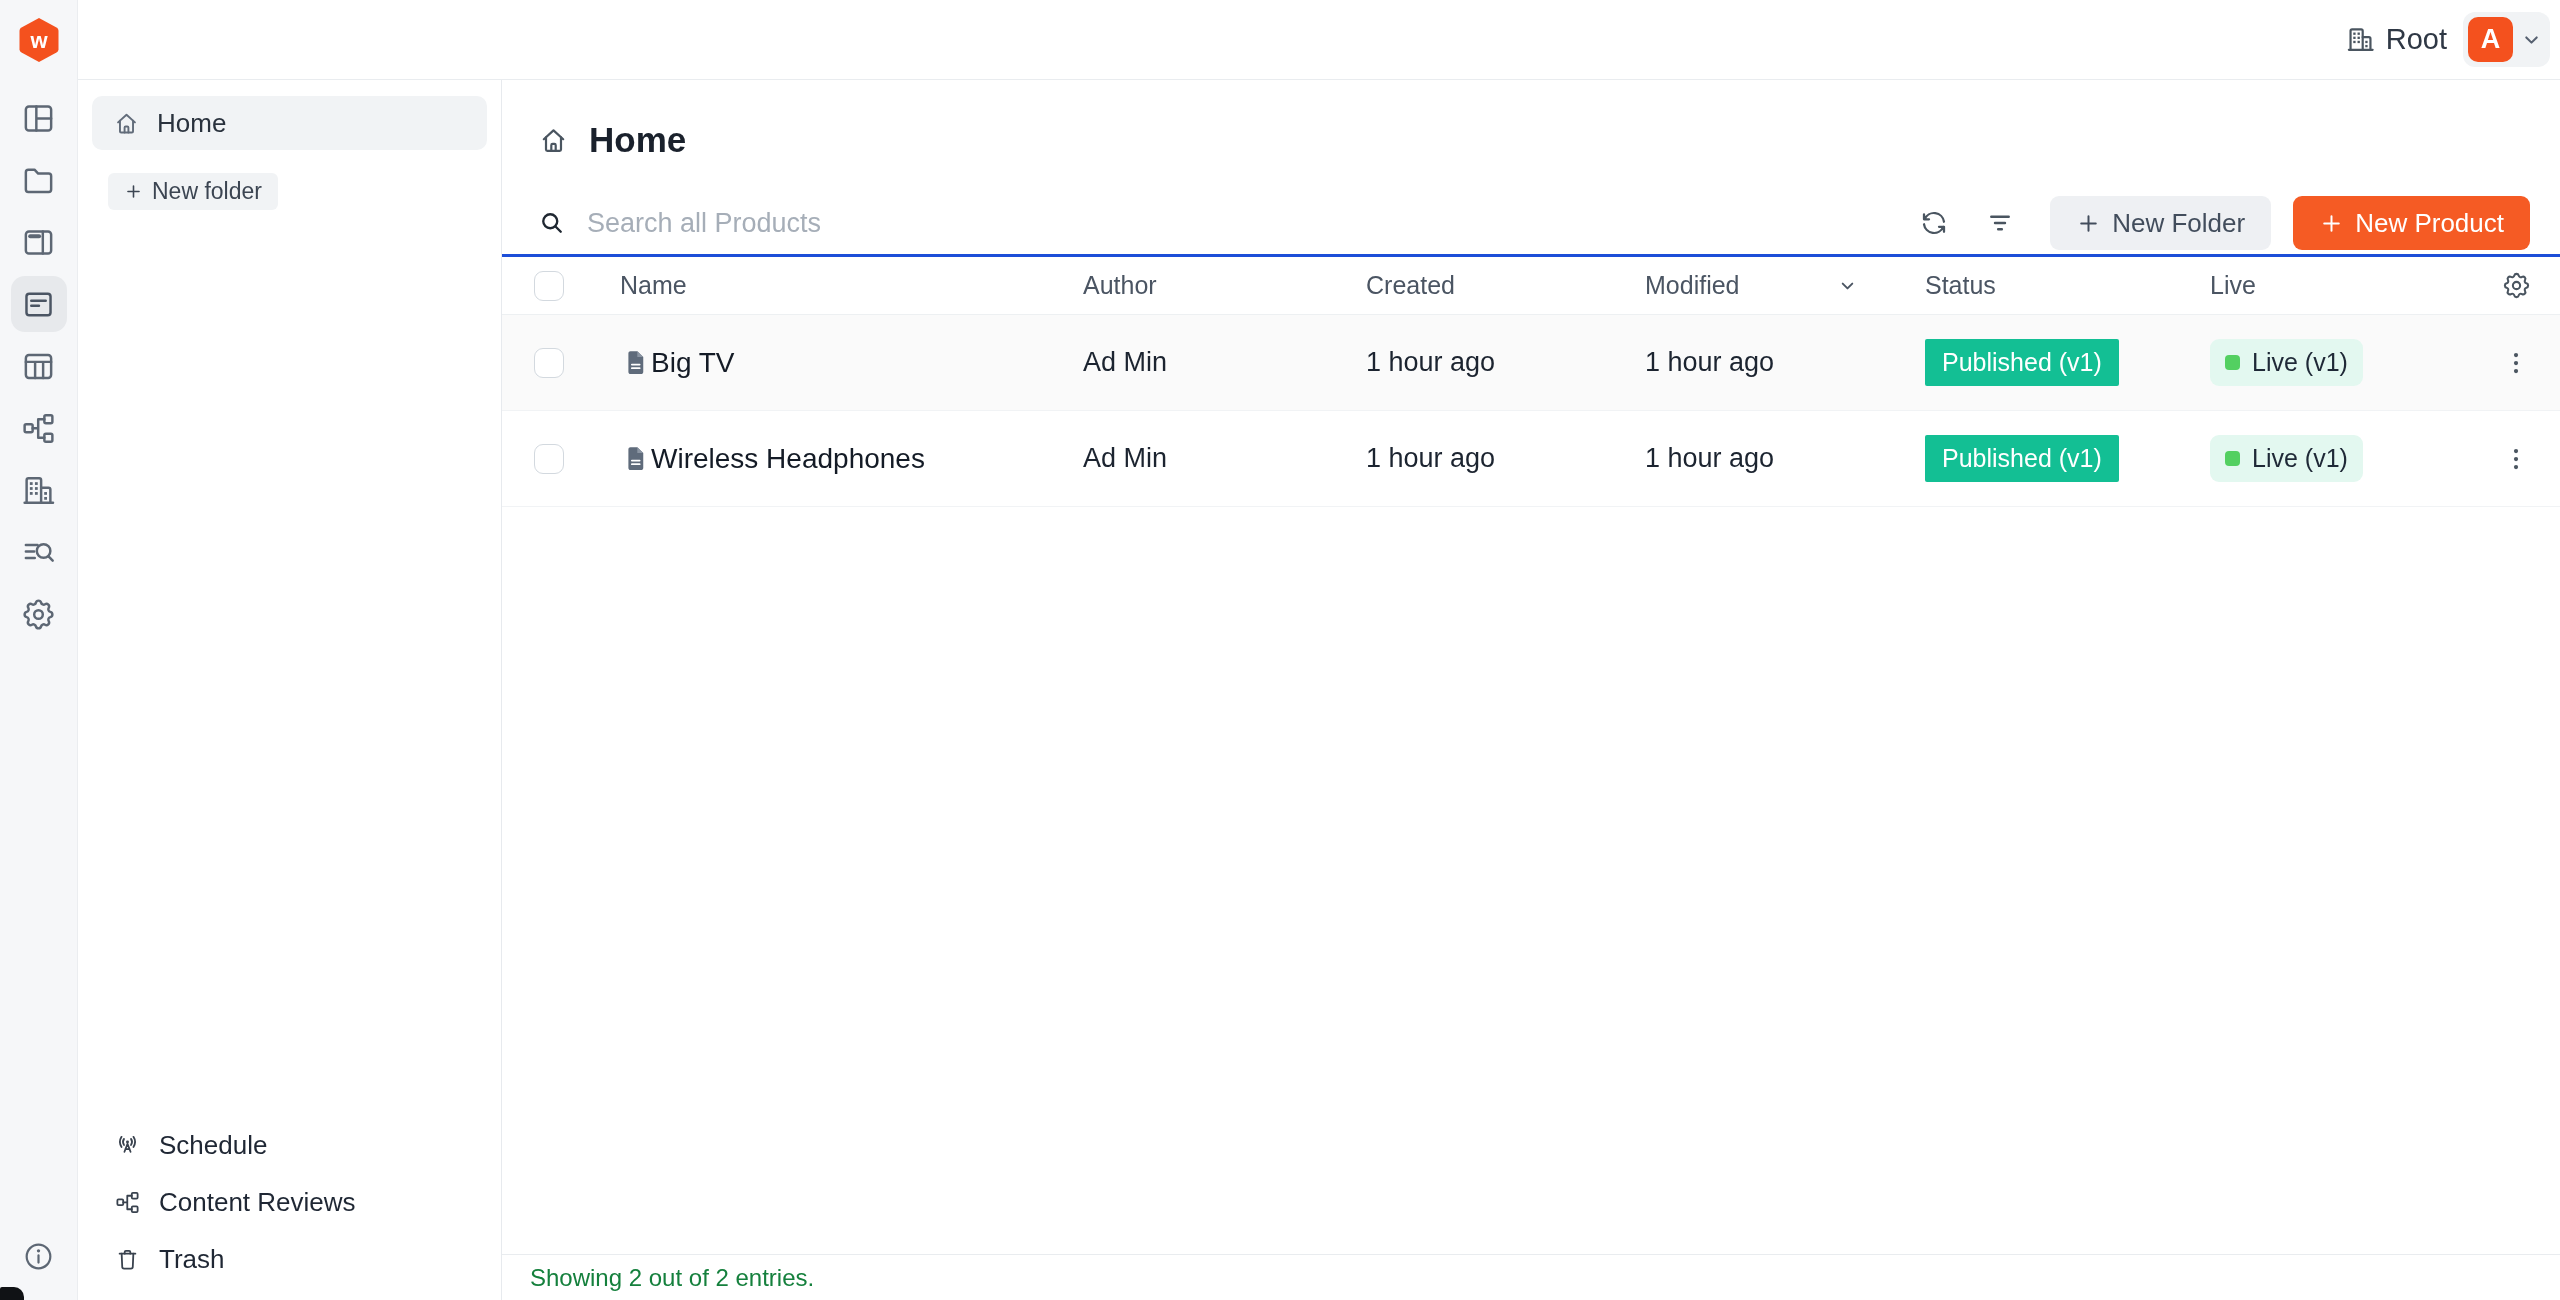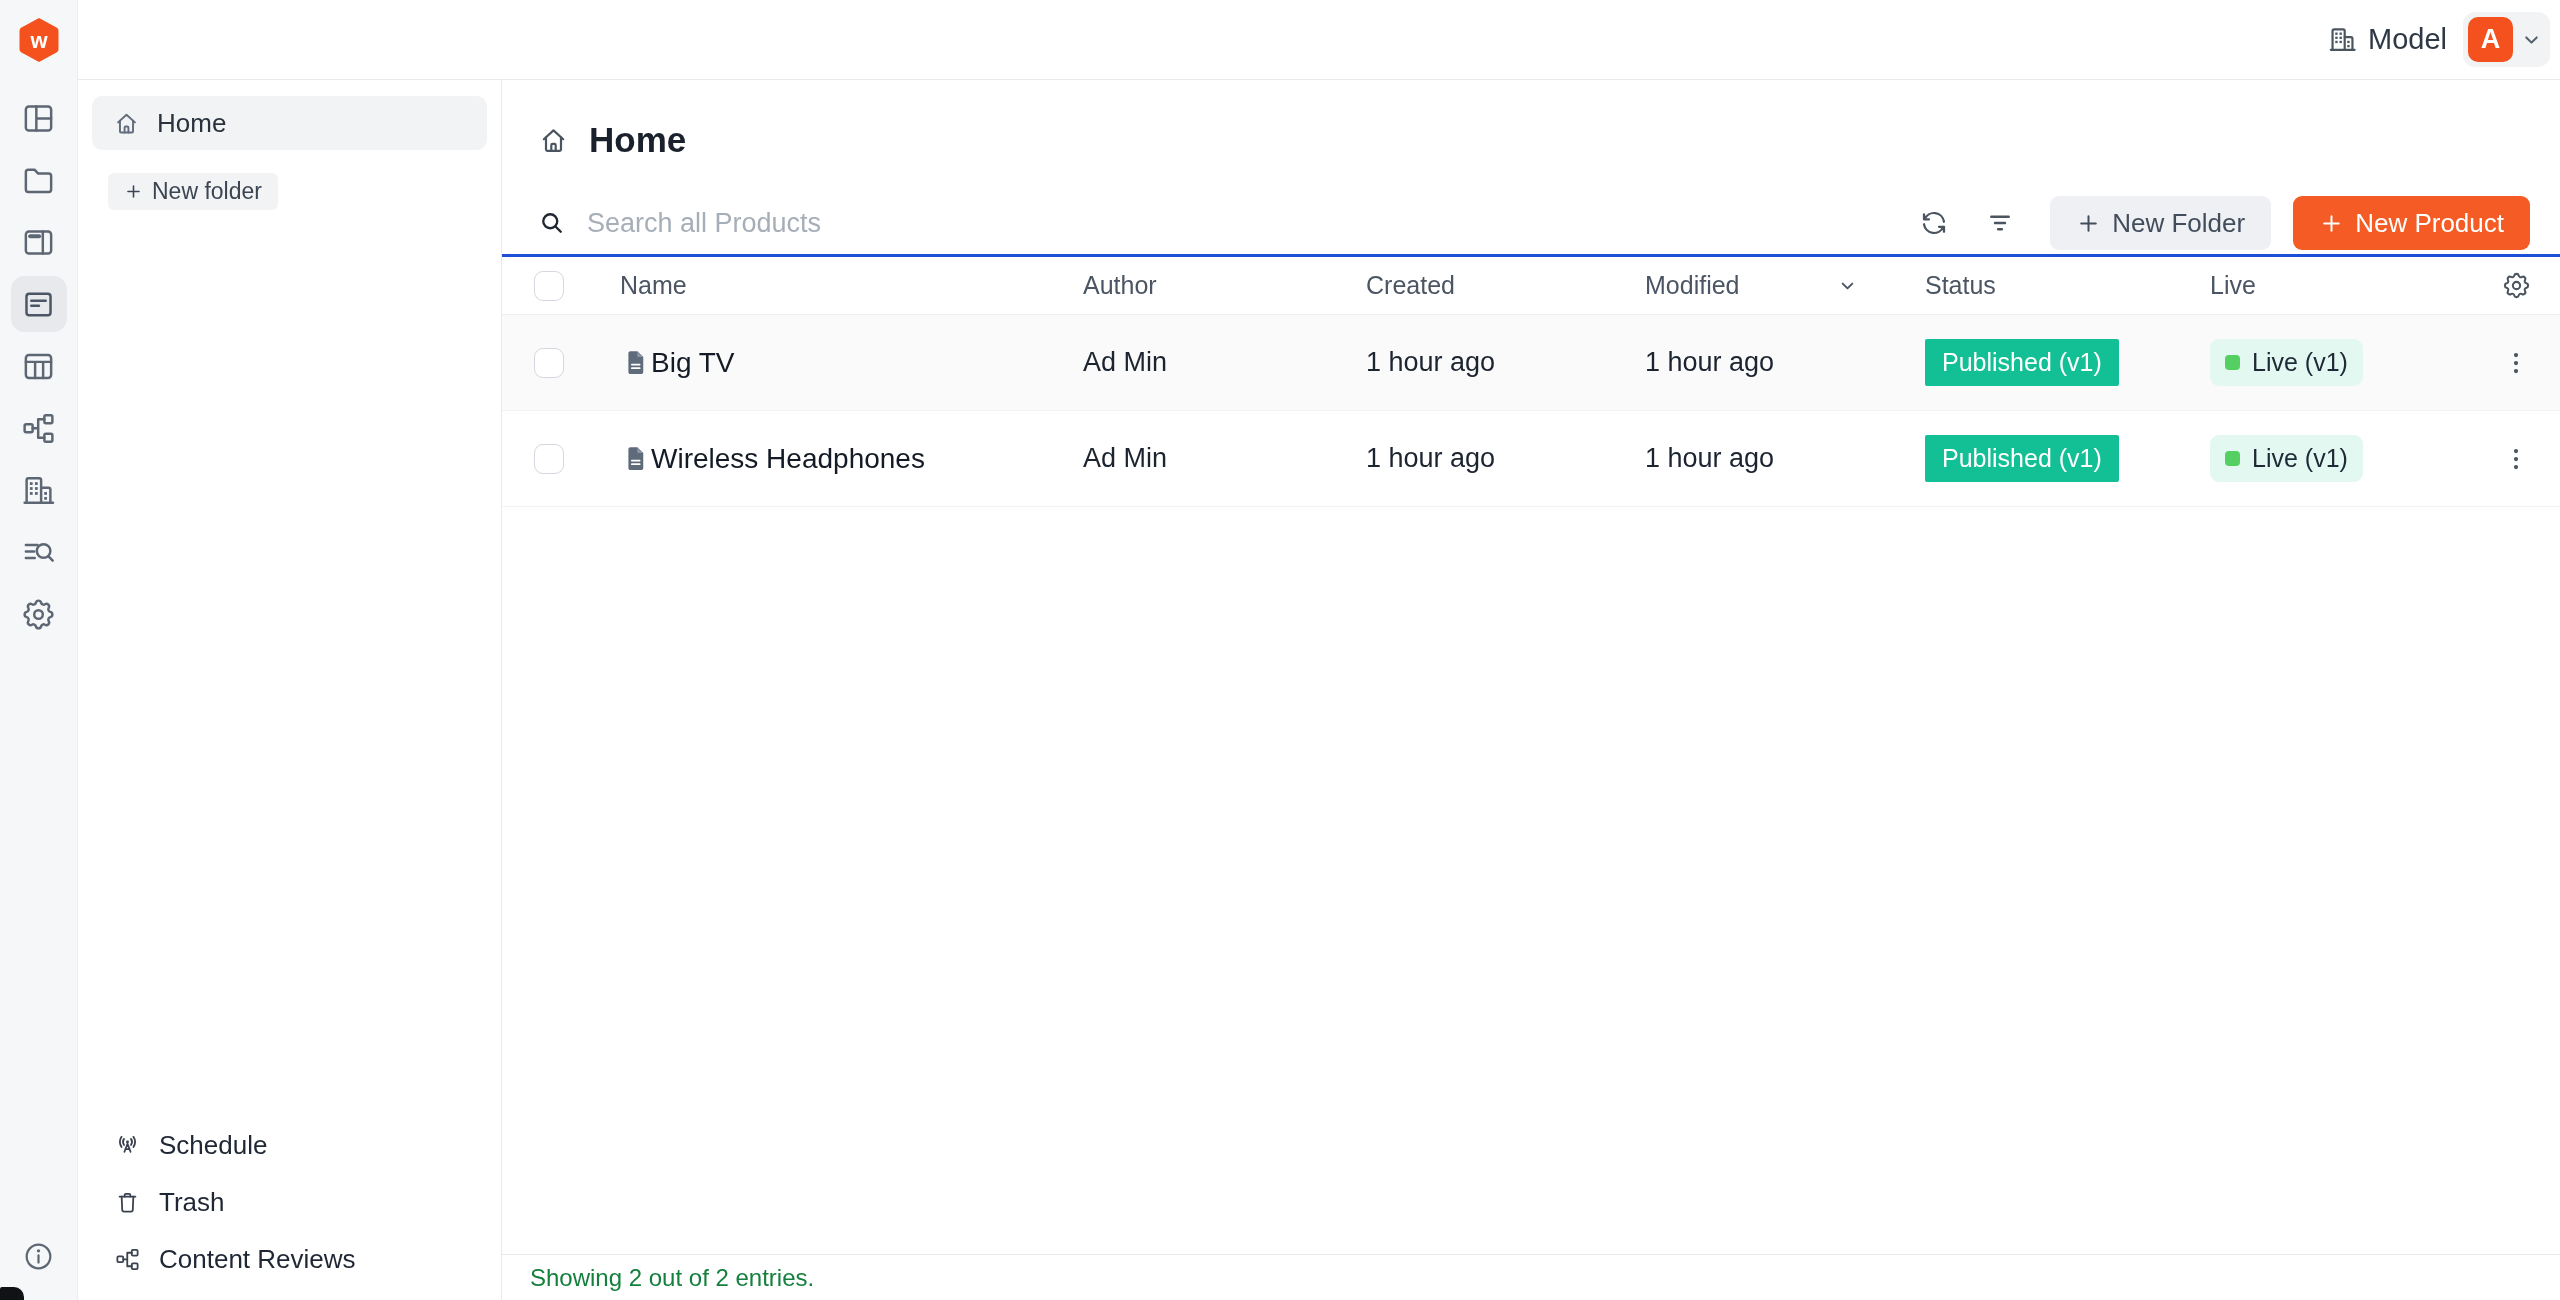--- a/index.html
+++ b/index.html
@@ -275,21 +275,21 @@
             <rect x="9.7" y="6.6" width="1.8" height="1.8"></rect>
           <rect x="6.4" y="9.8" width="1.8" height="1.8"></rect>
             <rect x="9.7" y="9.8" width="1.8" height="1.8"></rect>
           <rect x="6.4" y="13" width="1.8" height="1.8"></rect>
             <rect x="9.7" y="13" width="1.8" height="1.8"></rect>
           <rect x="15.7" y="13" width="1.8" height="1.8"></rect>
             <rect x="15.7" y="16.2" width="1.8" height="1.8"></rect>
         </g>
       </svg>
     </span>
-    <span class="tenant-label">Model</span>
+    <span class="tenant-label">Root</span>
   </div>
   <div class="account-pill">
     <div class="avatar">A</div>
     <span class="chev">
       <svg viewBox="0 0 24 24" fill="none" stroke="currentColor" stroke-width="2" stroke-linecap="round" stroke-linejoin="round">
           <path d="M7 10l5 5 5-5"></path>
         </svg>
     </span>
   </div>
 </header>
@@ -321,37 +321,37 @@
           <circle cx="12" cy="8.8" r="1.3" fill="currentColor" stroke="none"></circle>
           <path d="M12 10.4 9.3 17.6M12 10.4l2.7 7.2M10.1 15.2h3.8"></path>
           <path d="M8.9 6.1Q7 8.8 8.9 11.5M15.1 6.1Q17 8.8 15.1 11.5M6.7 4.3Q3.8 8.8 6.7 13.3M17.3 4.3Q20.2 8.8 17.3 13.3"></path>
         </svg>
       </span>
       <span class="side-foot-label">Schedule</span>
     </div>
     <div class="side-foot-item">
       <span>
         <svg viewBox="0 0 24 24" fill="none" stroke="currentColor" stroke-width="1.6" stroke-linecap="round" stroke-linejoin="round">
-          <path d="M5 6.8h14"></path>
-            <path d="M9.5 6.8V5.4c0-.6.5-1.1 1.1-1.1h2.8c.6 0 1.1.5 1.1 1.1v1.4"></path>
-          <path d="M6.8 6.8l.5 11.7c0 .9.8 1.6 1.7 1.6h6c.9 0 1.7-.7 1.7-1.6l.5-11.7"></path>
-        </svg>
-      </span>
-      <span class="side-foot-label">Trash</span>
-    </div>
-    <div class="side-foot-item">
-      <span>
-        <svg viewBox="0 0 24 24" fill="none" stroke="currentColor" stroke-width="1.6" stroke-linecap="round" stroke-linejoin="round">
           <rect x="3" y="9.2" width="5.2" height="5.2" rx="1"></rect>
             <rect x="15.8" y="3.4" width="5.2" height="5.2" rx="1"></rect>
             <rect x="15.8" y="15.4" width="5.2" height="5.2" rx="1"></rect>
           <path d="M8.2 11.8h3.6M11.8 11.8V6h4M11.8 11.8V18h4"></path>
         </svg>
       </span>
       <span class="side-foot-label">Content Reviews</span>
+    </div>
+    <div class="side-foot-item">
+      <span>
+        <svg viewBox="0 0 24 24" fill="none" stroke="currentColor" stroke-width="1.6" stroke-linecap="round" stroke-linejoin="round">
+          <path d="M5 6.8h14"></path>
+            <path d="M9.5 6.8V5.4c0-.6.5-1.1 1.1-1.1h2.8c.6 0 1.1.5 1.1 1.1v1.4"></path>
+          <path d="M6.8 6.8l.5 11.7c0 .9.8 1.6 1.7 1.6h6c.9 0 1.7-.7 1.7-1.6l.5-11.7"></path>
+        </svg>
+      </span>
+      <span class="side-foot-label">Trash</span>
     </div>
   </div>
 </aside>
 
 <main class="main">
 
   <div class="page-head">
     <span>
       <svg viewBox="0 0 24 24" fill="none" stroke="currentColor" stroke-width="1.7" stroke-linecap="round" stroke-linejoin="round">
         <path d="M4.5 11 12 4.2 19.5 11"></path>

